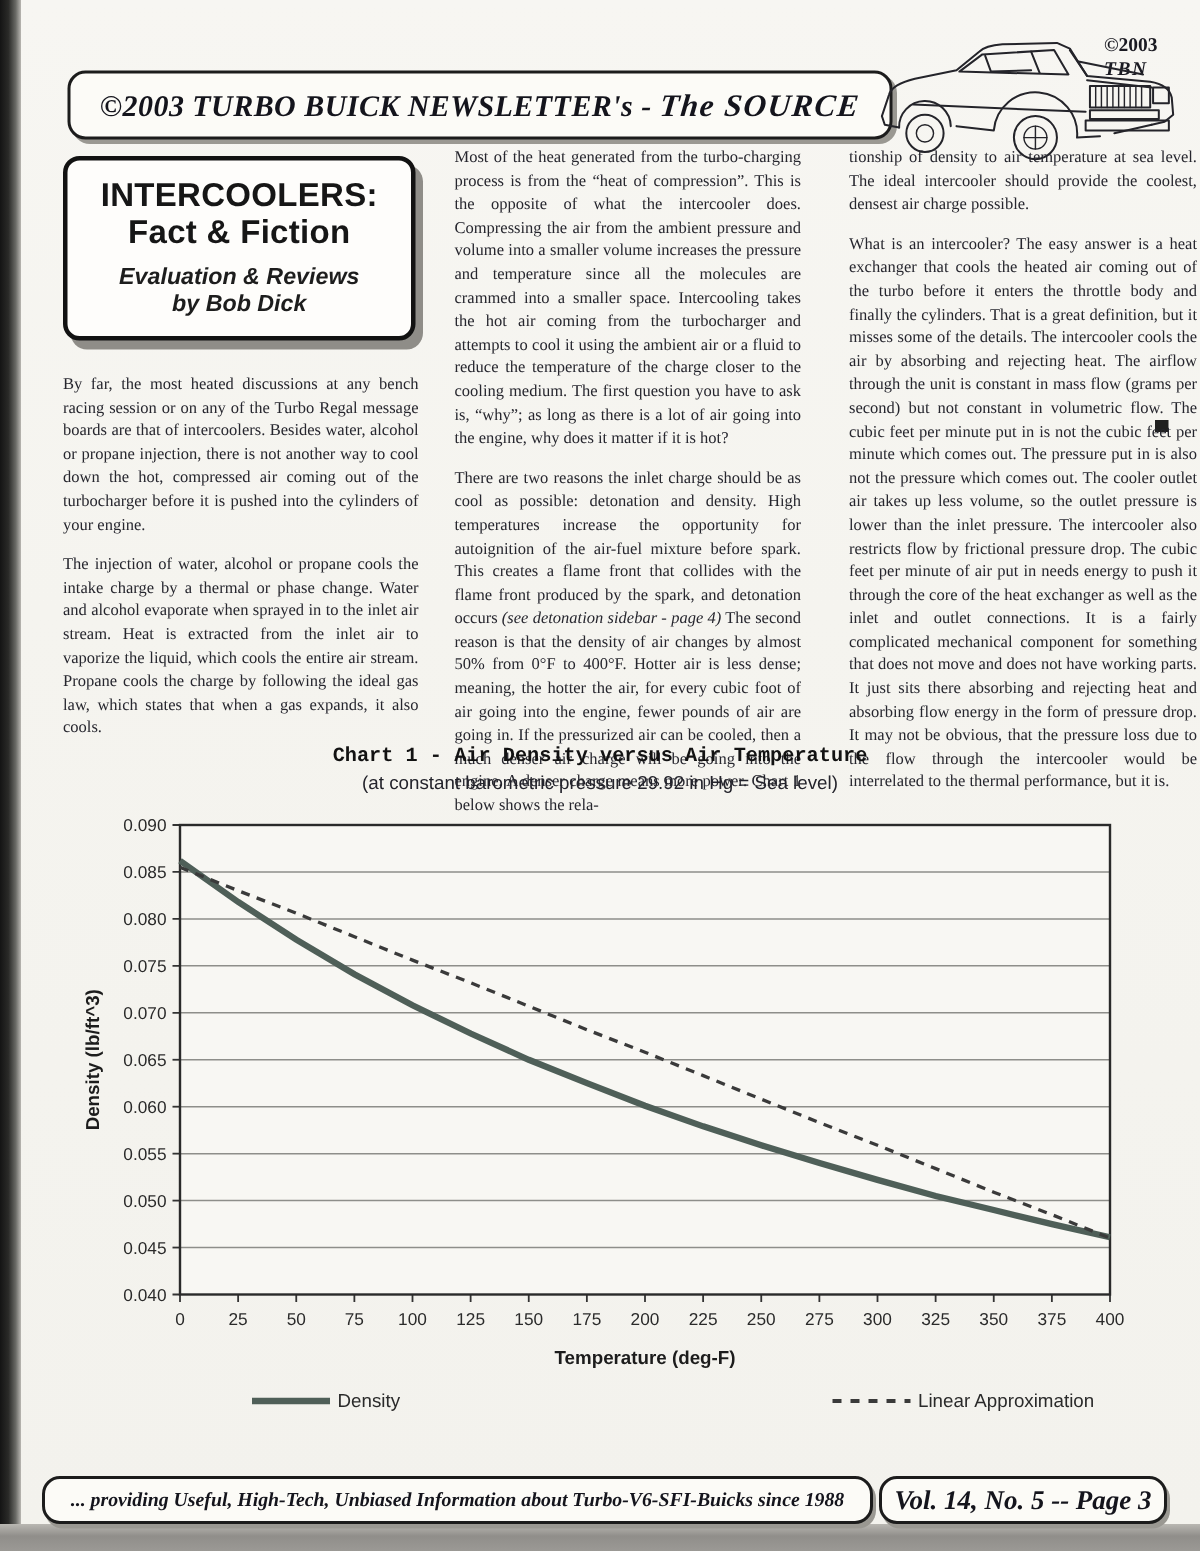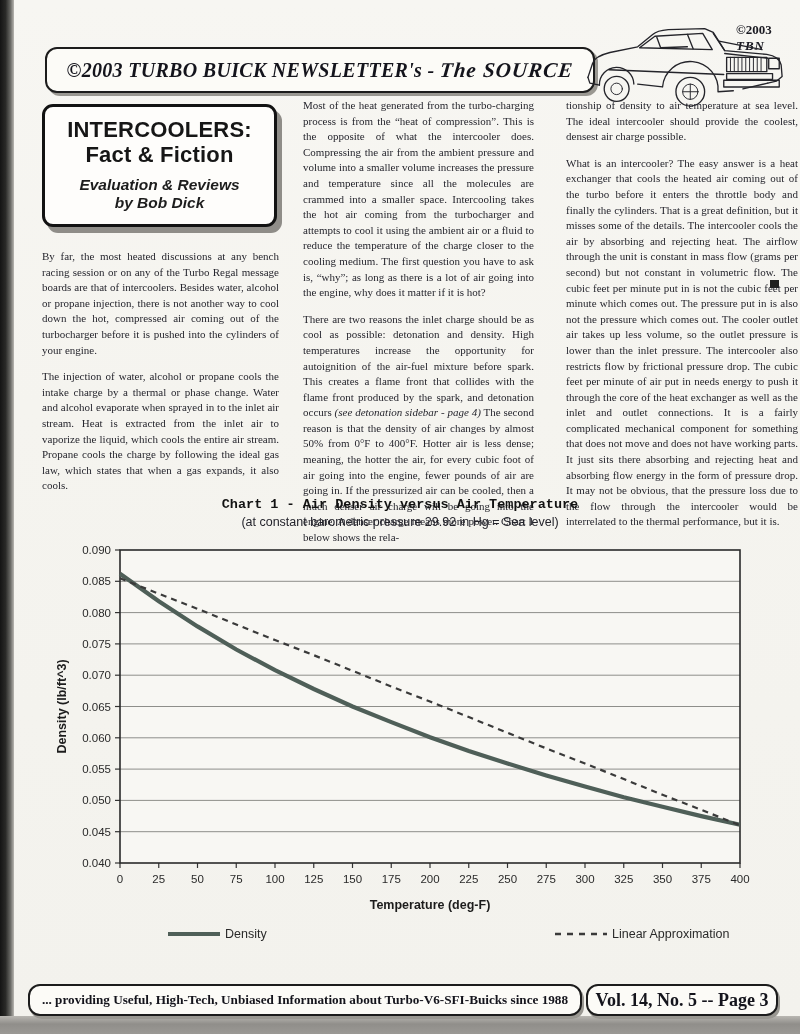--- a/index.html
+++ b/index.html
@@ -94,21 +94,21 @@
   .chart-wrap{position:absolute;left:50px;top:540px;width:716px;height:425px;}
 
   
   .footer-box{
     position:absolute;height:28px;background:#fcfbf7;border:2px solid #1c1c1c;border-radius:12px;
     box-shadow:2px 3px 0 #9a9892;display:flex;align-items:center;justify-content:center;
   }
   .footer-left{left:28px;top:984px;width:550px;}
   .footer-right{left:586px;top:984px;width:188px;}
   .footer-text{
-    font-family:"Liberation Serif",serif;font-weight:bold;
+    font-family:"Liberation Serif",serif;font-style:italic;font-weight:bold;
     font-size:13.2px;color:#14141c;white-space:nowrap;
   }
   .footer-right .footer-text{font-size:18px;}
 </style>
 </head>
 <body>
 
 <div class="paper"></div>
 <div class="scan-edge-left"></div>
 <div class="scan-edge-bottom"></div>

